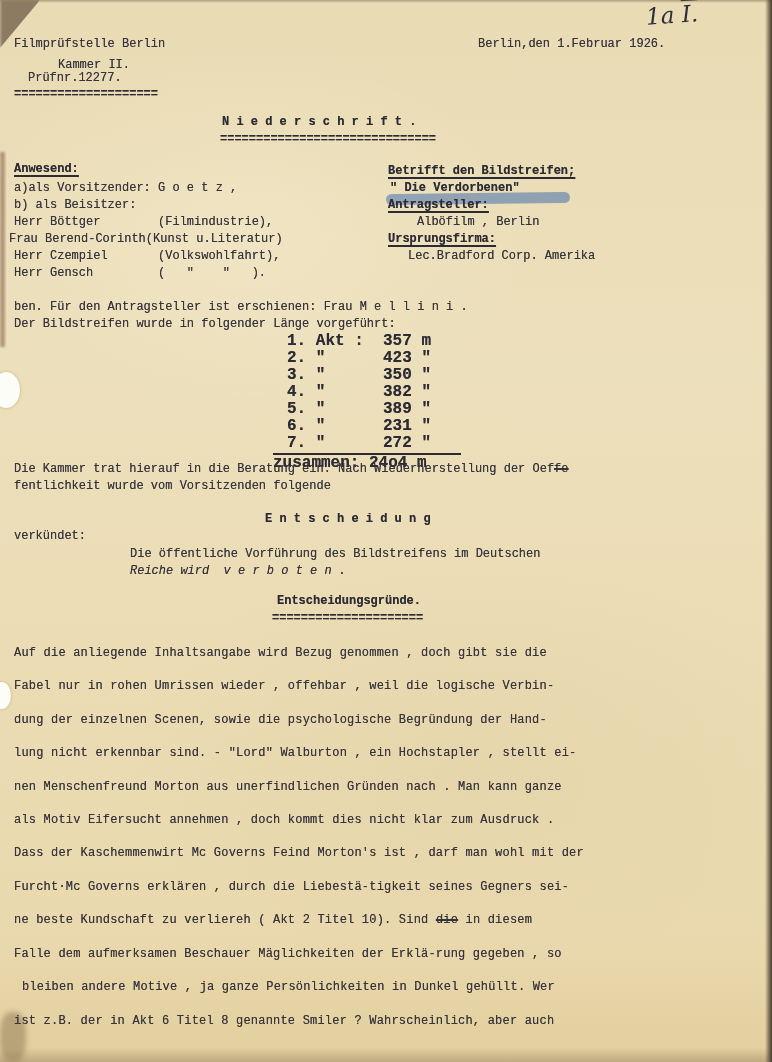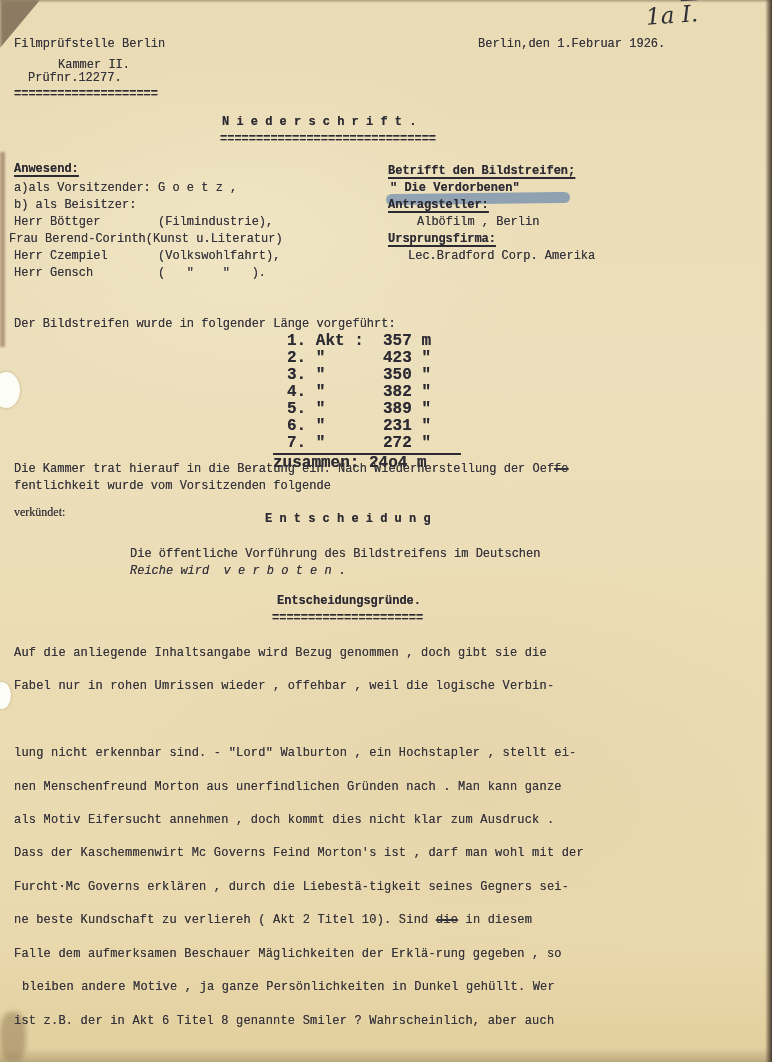--- a/index.html
+++ b/index.html
@@ -110,46 +110,48 @@
   <div class="line" style="left:14px;top:265px;">Herr Gensch         (   "    "   ).</div>
 
   <div class="line strong ul" style="left:388px;top:163px;">Betrifft den Bildstreifen;</div>
   <div class="crayon"></div>
   <div class="line strong" style="left:390px;top:180px;">" Die Verdorbenen"</div>
   <div class="line strong ul" style="left:388px;top:197px;">Antragsteller:</div>
   <div class="line" style="left:417px;top:214px;">Alböfilm , Berlin</div>
   <div class="line strong ul" style="left:388px;top:231px;">Ursprungsfirma:</div>
   <div class="line" style="left:408px;top:248px;">Lec.Bradford Corp. Amerika</div>
 
+  <div class="line" style="left:14px;top:299px;">ben. Für den Antragsteller ist erschienen: Frau M e l l i n i .</div>
   <div class="line" style="left:14px;top:316px;">Der Bildstreifen wurde in folgender Länge vorgeführt:</div>
 
   <div class="table-block">
     <div class="trow act-row">1. Akt :  357 m</div>
     <div class="trow act-row">2. "      423 "</div>
     <div class="trow act-row">3. "      350 "</div>
     <div class="trow act-row">4. "      382 "</div>
     <div class="trow act-row">5. "      389 "</div>
     <div class="trow act-row">6. "      231 "</div>
     <div class="trow act-row act-row-underlined">7. "      272 "</div>
     <div class="trow">zusammen: 24o4 m</div>
   </div>
 
   <div class="line" style="left:14px;top:461px;"><span>Die Kammer trat hierauf in die Beratung ein. Nach Wiederherstellung der Oef</span><span class="struck">fe</span></div>
   <div class="line" style="left:14px;top:478px;">fentlichkeit wurde vom Vorsitzenden folgende</div>
 
   <div class="line strong" style="left:265px;top:511px;">E n t s c h e i d u n g</div>
-  <div class="line" style="left:14px;top:504px;font-family:Liberation Serif, serif;">verkündet:</div>
+  <div class="line" style="left:14px;top:528px;">verkündet:</div>
   <div class="line" style="left:130px;top:546px;">Die öffentliche Vorführung des Bildstreifens im Deutschen</div>
   <div class="line" style="left:130px;top:563px;font-style:italic;">Reiche wird  v e r b o t e n .</div>
 
   <div class="line strong" style="left:277px;top:593px;">Entscheidungsgründe.</div>
   <div class="line strong" style="left:272px;top:610px;">=====================</div>
 
   <div class="line body-line" style="left:14px;top:645px;">Auf die anliegende Inhaltsangabe wird Bezug genommen , doch gibt sie die</div>
   <div class="line body-line" style="left:14px;top:678px;">Fabel nur in rohen Umrissen wieder , offehbar , weil die logische Verbin-</div>
+  <div class="line body-line" style="left:14px;top:712px;">dung der einzelnen Scenen, sowie die psychologische Begründung der Hand-</div>
   <div class="line body-line" style="left:14px;top:745px;">lung nicht erkennbar sind. - "Lord" Walburton , ein Hochstapler , stellt ei-</div>
   <div class="line body-line" style="left:14px;top:779px;">nen Menschenfreund Morton aus unerfindlichen Gründen nach . Man kann ganze</div>
   <div class="line body-line" style="left:14px;top:812px;">als Motiv Eifersucht annehmen , doch kommt dies nicht klar zum Ausdruck .</div>
   <div class="line body-line" style="left:14px;top:845px;">Dass der Kaschemmenwirt Mc Governs Feind Morton's ist , darf man wohl mit der</div>
   <div class="line body-line" style="left:14px;top:879px;">Furcht·Mc Governs erklären , durch die Liebestä-tigkeit seines Gegners sei-</div>
   <div class="line body-line" style="left:14px;top:912px;"><span>ne beste Kundschaft zu verliereh ( Akt 2 Titel 10). Sind </span><span class="struck">die</span><span> in diesem</span></div>
   <div class="line body-line" style="left:14px;top:946px;">Falle dem aufmerksamen Beschauer Mäglichkeiten der Erklä-rung gegeben , so</div>
   <div class="line body-line" style="left:14px;top:979px;margin-left:8px;">bleiben andere Motive , ja ganze Persönlichkeiten in Dunkel gehüllt. Wer</div>
   <div class="line body-line" style="left:14px;top:1013px;">ist z.B. der in Akt 6 Titel 8 genannte Smiler ? Wahrscheinlich, aber auch</div>
 

